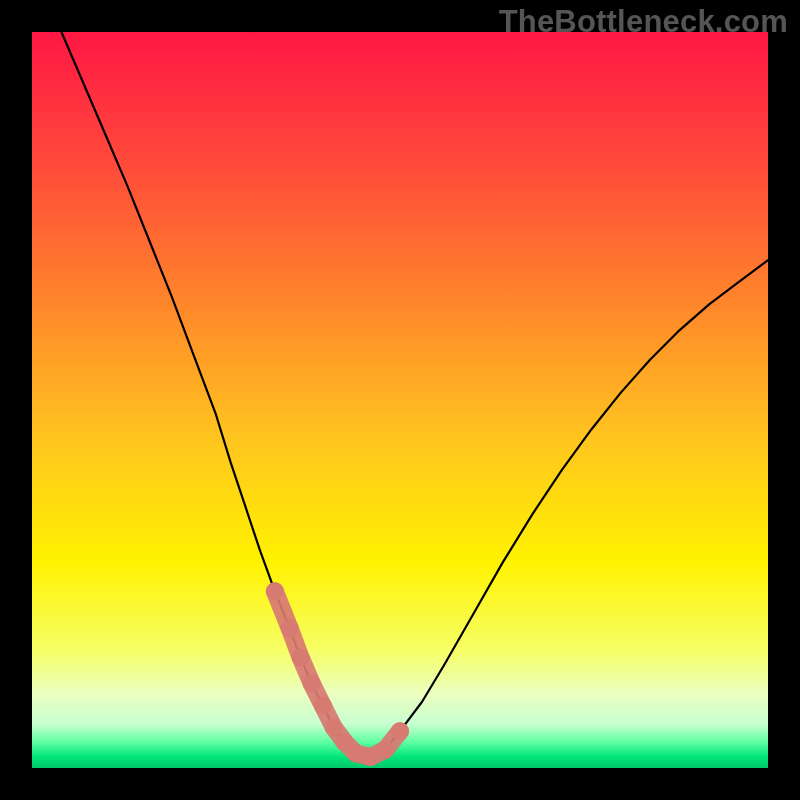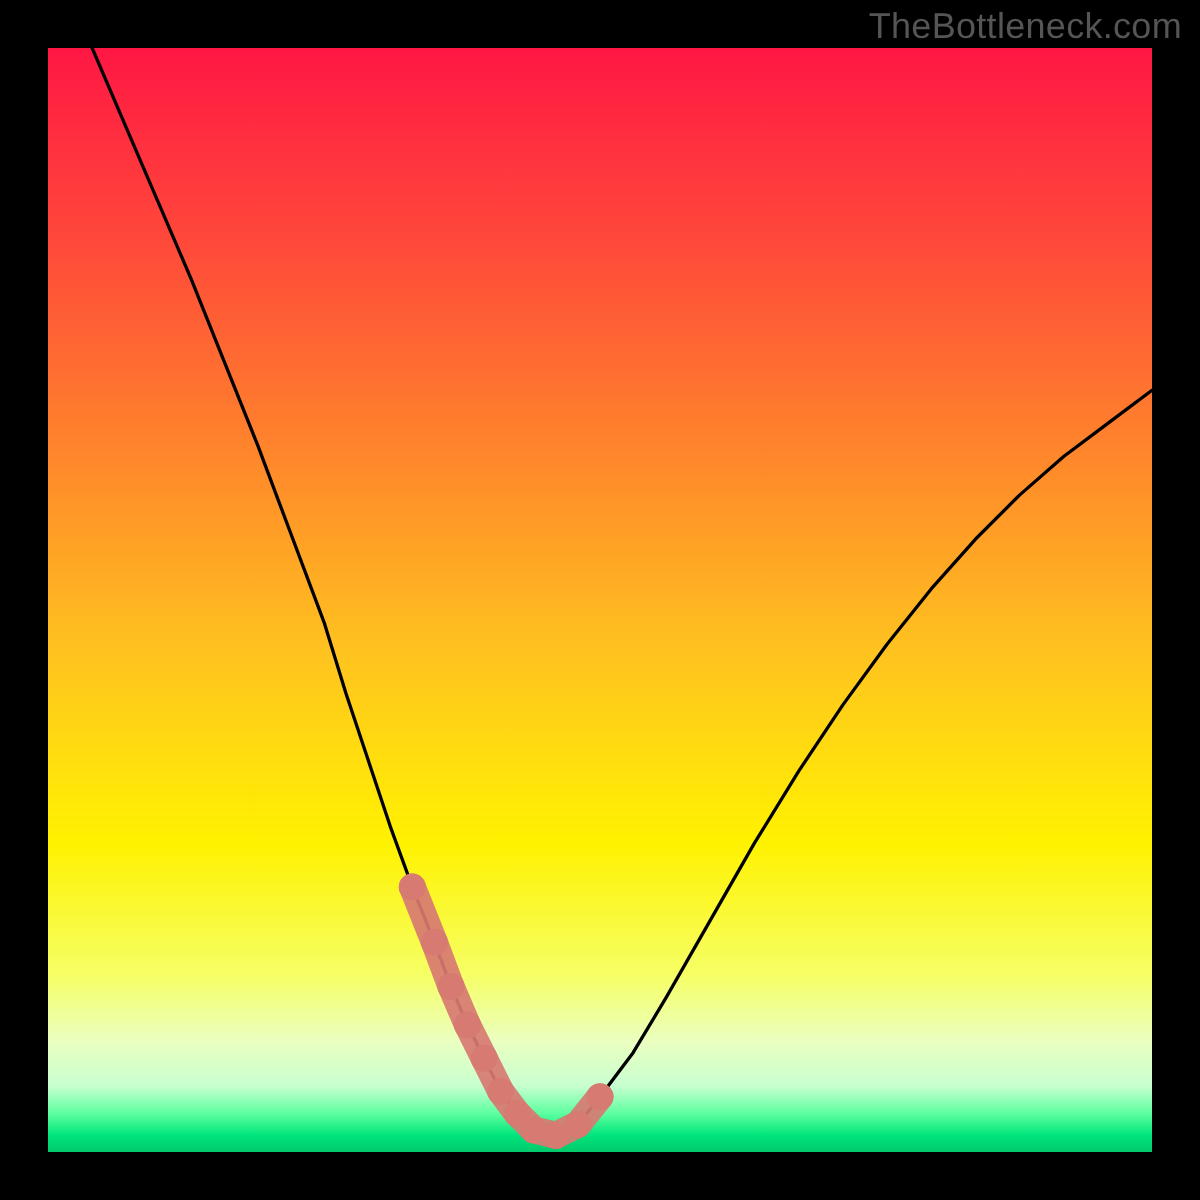--- a/index.html
+++ b/index.html
@@ -25,22 +25,22 @@
     left: 32px;
     width: 736px;
     height: 736px;
     overflow: hidden;
   }
   .watermark {
     position: absolute;
     top: 4px;
     right: 12px;
     color: #555;
-    font-size: 24px;
-    font-weight: 400;
+    font-size: 31px;
+    font-weight: 700;
     letter-spacing: 0.2px;
     z-index: 10;
   }
   svg {
     display: block;
   }
 </style>
 </head>
 <body>
 

